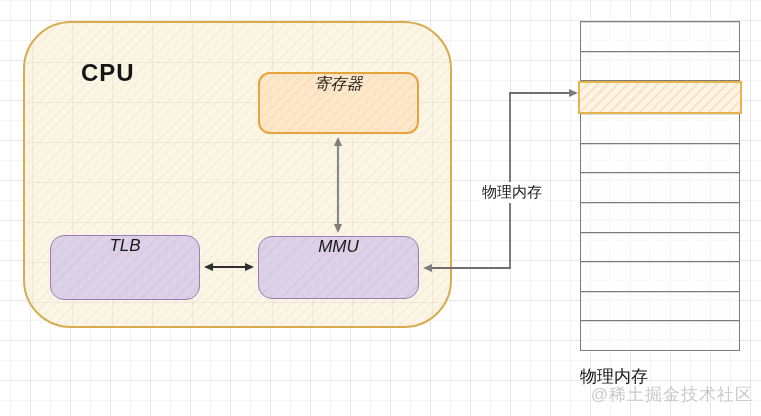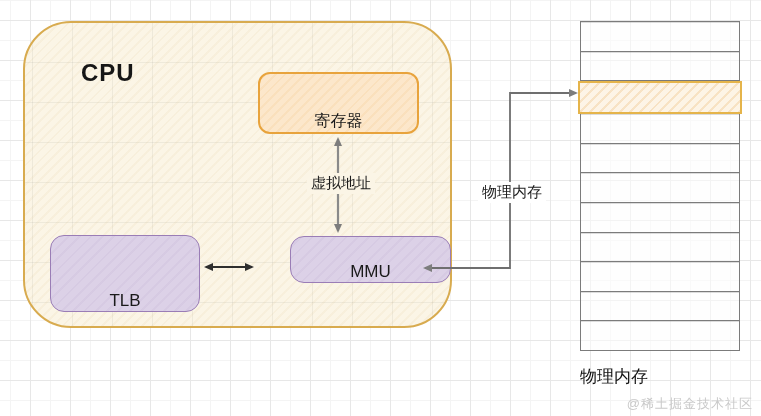--- a/index.html
+++ b/index.html
@@ -18,56 +18,56 @@
     border:2px solid var(--cpu-border,#d8ab4f);border-radius:48px;
     background-color:var(--cpu-fill,#fbf5e6);
     background-image:
       repeating-linear-gradient(-45deg, rgba(205,164,84,0.07) 0 2px, transparent 2px 7px),
       linear-gradient(to right, rgba(0,0,0,0.05) 1px, transparent 1px),
       linear-gradient(to bottom, rgba(0,0,0,0.05) 1px, transparent 1px);
     background-size:auto,40px 40px,40px 40px;
     background-position:0 0,7px 39px,7px 39px;
   }
   .cpu-label{position:absolute;left:56px;top:36px;font-size:24px;font-weight:600;color:#161616;letter-spacing:1px;}
-  .node{position:absolute;display:flex;align-items:flex-end;justify-content:center;box-sizing:border-box;color:#1a1a1a;}
+  .node{position:absolute;display:flex;align-items:flex-start;justify-content:center;box-sizing:border-box;color:#1a1a1a;font-style:italic;}
   .node-register{
     left:258px;top:72px;width:161px;height:62px;border-radius:12px;
     border:2px solid var(--register-border,#e8a33c);
     background-color:var(--register-fill,#fce7cb);
     background-image:repeating-linear-gradient(-45deg, rgba(233,162,59,0.10) 0 2px, transparent 2px 7px);
     font-size:16px;
   }
   .node-purple{
     border-radius:14px;border:1.6px solid var(--purple-border,#9a7db6);
     background-color:var(--purple-fill,#dcd1e7);
     background-image:repeating-linear-gradient(-45deg, rgba(128,96,160,0.06) 0 2px, transparent 2px 8px);
     font-size:17px;
   }
-  .node-tlb{left:50px;top:235px;width:150px;height:77px;}
-  .node-mmu{left:258px;top:236px;width:161px;height:47px;margin-left:32px;}
+  .node-tlb{left:50px;top:235px;width:150px;height:65px;}
+  .node-mmu{left:258px;top:236px;width:161px;height:63px;}
   .arrows{position:absolute;left:0;top:0;width:761px;height:416px;pointer-events:none;}
   .edge-label{position:absolute;transform:translateX(-50%);font-size:15px;color:#1c1c1c;padding:1px 4px;white-space:nowrap;}
   .edge-label-virtual{left:341px;top:173px;background:var(--cpu-fill,#fbf5e6);}
   .edge-label-physical{left:512px;top:182px;background:#ffffff;}
   .memory-stack{
     position:absolute;left:580px;top:21px;width:160px;height:330px;box-sizing:border-box;
     display:flex;flex-direction:column;
     border:1.6px solid var(--memory-border,#7b7b7b);
   }
   .mem-row{flex:1 1 0;background:rgba(253,253,253,0.55);border-bottom:1.6px solid var(--memory-border,#7b7b7b);box-shadow:inset 0 2px 0 -1px rgba(120,120,120,0.25);}
   .mem-row:last-child{border-bottom:none;}
   .mem-row.highlighted{
     position:relative;z-index:2;margin:0 -3px;flex-grow:1.02;
     border:2px solid var(--highlight-border,#e5b44a);
     background-color:var(--highlight-fill,#fdf4e6);
     background-image:repeating-linear-gradient(-45deg, rgba(229,164,74,0.22) 0 2px, transparent 2px 7px);
     box-shadow:none;
   }
   .memory-label{position:absolute;left:580px;top:365px;width:160px;font-size:17px;color:#111111;}
-  .watermark{position:absolute;right:8px;top:383px;font-size:13px;color:var(--watermark-color,#c9c9c9);letter-spacing:1px;margin-top:12px;}
+  .watermark{position:absolute;right:8px;top:383px;font-size:17px;color:var(--watermark-color,#c9c9c9);letter-spacing:1px;}
 </style>
 </head>
 <body>
 
 <div class="canvas">
 
   <div class="cpu-box">
     <div class="cpu-label">CPU</div>
   </div>
 
@@ -90,21 +90,20 @@
       </marker>
       <marker id="ah-dark" markerWidth="10" markerHeight="9" refX="7" refY="4" orient="auto-start-reverse" markerUnits="userSpaceOnUse">
         <path d="M0,0 L9,4 L0,8 z" fill="#2e2e2e"></path>
       </marker>
     </defs>
     <line x1="338" y1="139" x2="338" y2="231" stroke="#8a8a8a" stroke-width="2.2" marker-start="url(#ah-gray)" marker-end="url(#ah-gray)"></line>
     <line x1="206" y1="267" x2="252" y2="267" stroke="#2e2e2e" stroke-width="2" marker-start="url(#ah-dark)" marker-end="url(#ah-dark)"></line>
     <path d="M 425 268 H 510 V 93 H 576" fill="none" stroke="#6f6f6f" stroke-width="1.8" marker-start="url(#ah-gray)" marker-end="url(#ah-gray)"></path>
   </svg>
 
-  <div class="edge-label edge-label-virtual">虚拟地址</div>
   <div class="edge-label edge-label-physical">物理内存</div>
 
   <div class="memory-stack">
       <div class="mem-row"></div>
       <div class="mem-row"></div>
       <div class="mem-row highlighted"></div>
       <div class="mem-row"></div>
       <div class="mem-row"></div>
       <div class="mem-row"></div>
       <div class="mem-row"></div>

